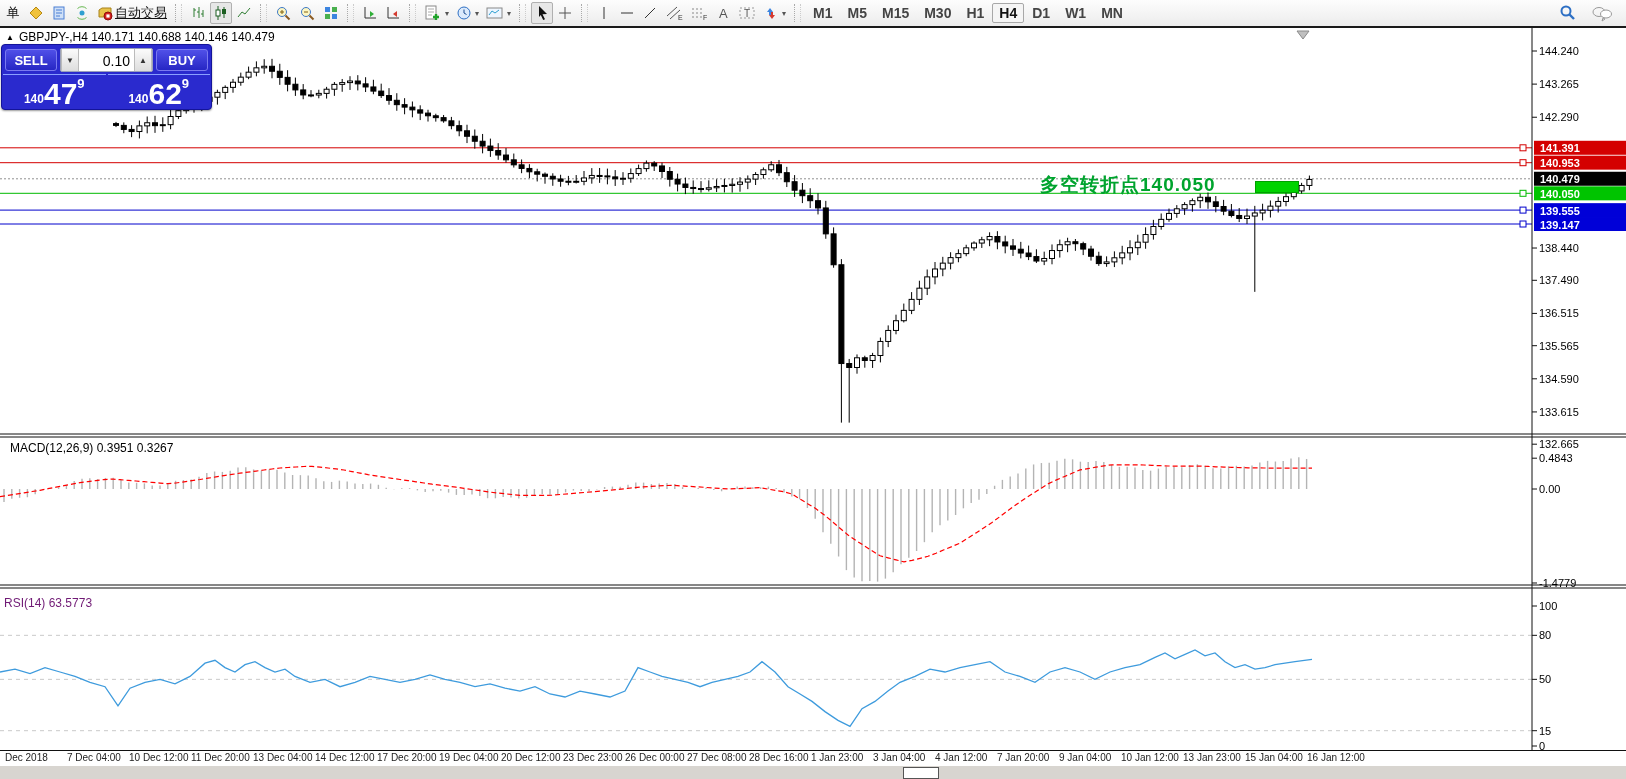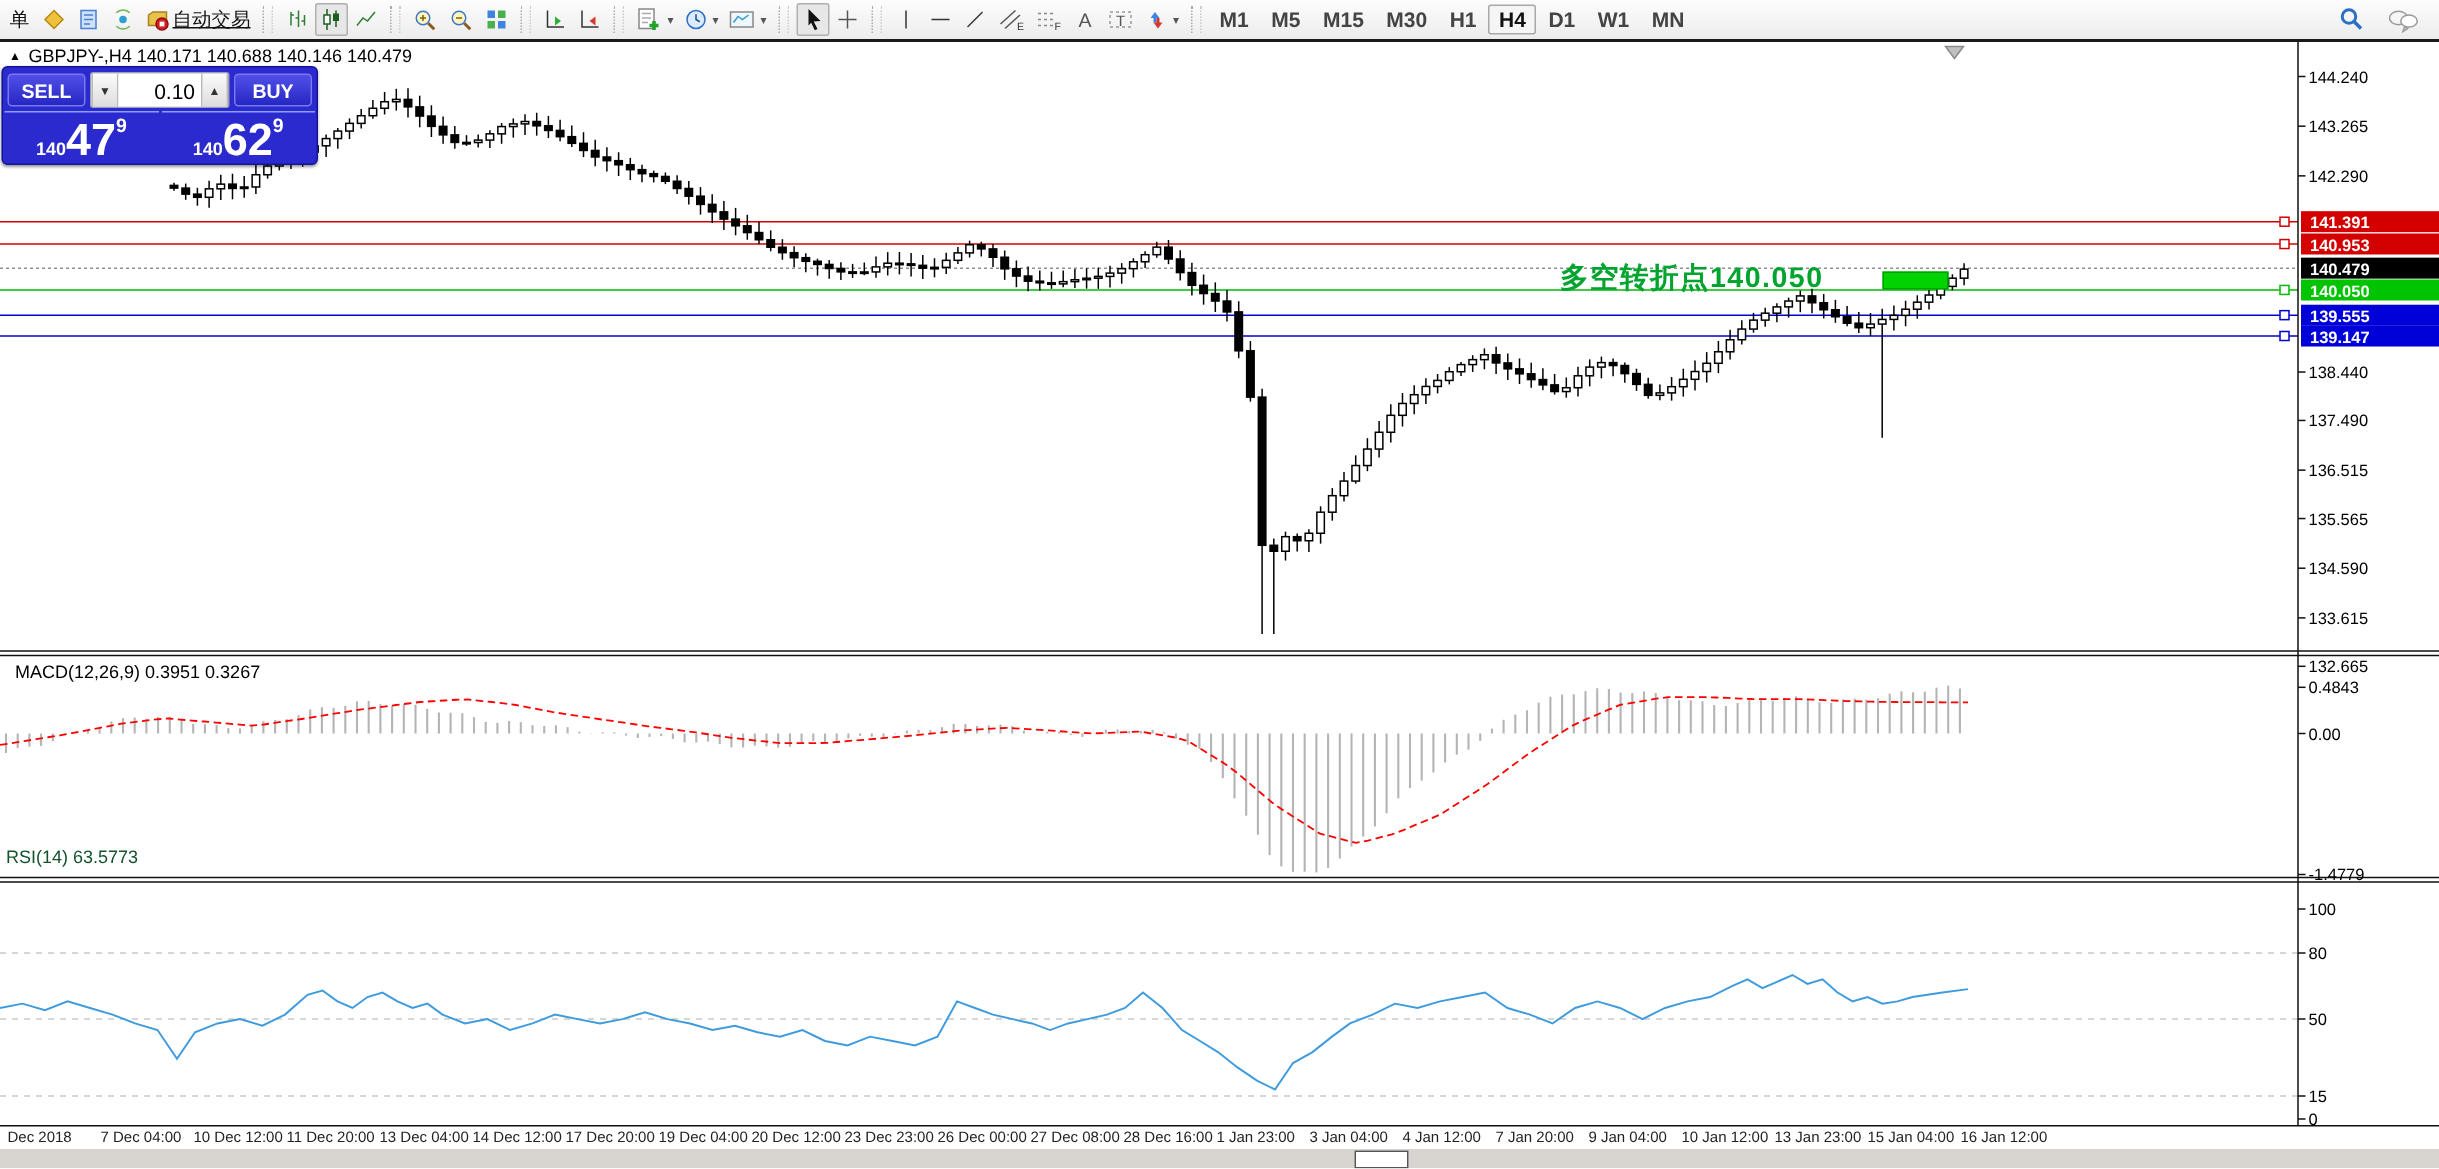--- a/index.html
+++ b/index.html
@@ -22,21 +22,21 @@
   .tf-btn.active{background:#f5f5f5;border:1px solid #a8a8a8;border-radius:2px;color:#111;}
   .tb-right{margin-left:auto;display:flex;align-items:center;gap:8px;padding-right:10px;}
   .order-label{font-size:13px;color:#111;}
   .at-label{font-size:13px;color:#111;text-decoration:underline;}
   
   #chart-svg{position:absolute;left:0;top:0;z-index:1;}
   .chart-title{position:absolute;left:6px;top:30px;z-index:20;font-size:12px;color:#000;
     display:flex;gap:5px;align-items:center;}
   .chart-title .tri{font-size:8px;color:#000;}
   .macd-label{position:absolute;left:10px;top:441px;z-index:20;font-size:12px;color:#000;}
-  .rsi-label{position:absolute;left:4px;top:564px;z-index:20;font-size:12px;color:#14532d;}
+  .rsi-label{position:absolute;left:4px;top:596px;z-index:20;font-size:12px;color:#701a75;}
   .annotation{position:absolute;left:1040px;top:172px;z-index:20;font-size:19px;font-weight:bold;
     color:#00A42E;letter-spacing:1px;text-align:right;}
   .hl-box{position:absolute;left:1255px;top:181px;width:42px;height:10px;z-index:20;
     background:#00d300;border:1px solid #00a000;}
   
   .trade-panel{position:absolute;left:1px;top:44px;width:209px;height:64px;z-index:25;
     background:#2a2ace;border:1px solid #14149a;border-radius:4px;overflow:hidden;
     box-shadow:0 1px 2px rgba(0,0,0,.4);}
   .tp-row1{display:flex;align-items:center;gap:3px;padding:3px 3px 2px 3px;}
   .tp-btn{flex:0 0 52px;height:22px;color:#fff;font-size:13px;font-weight:bold;

